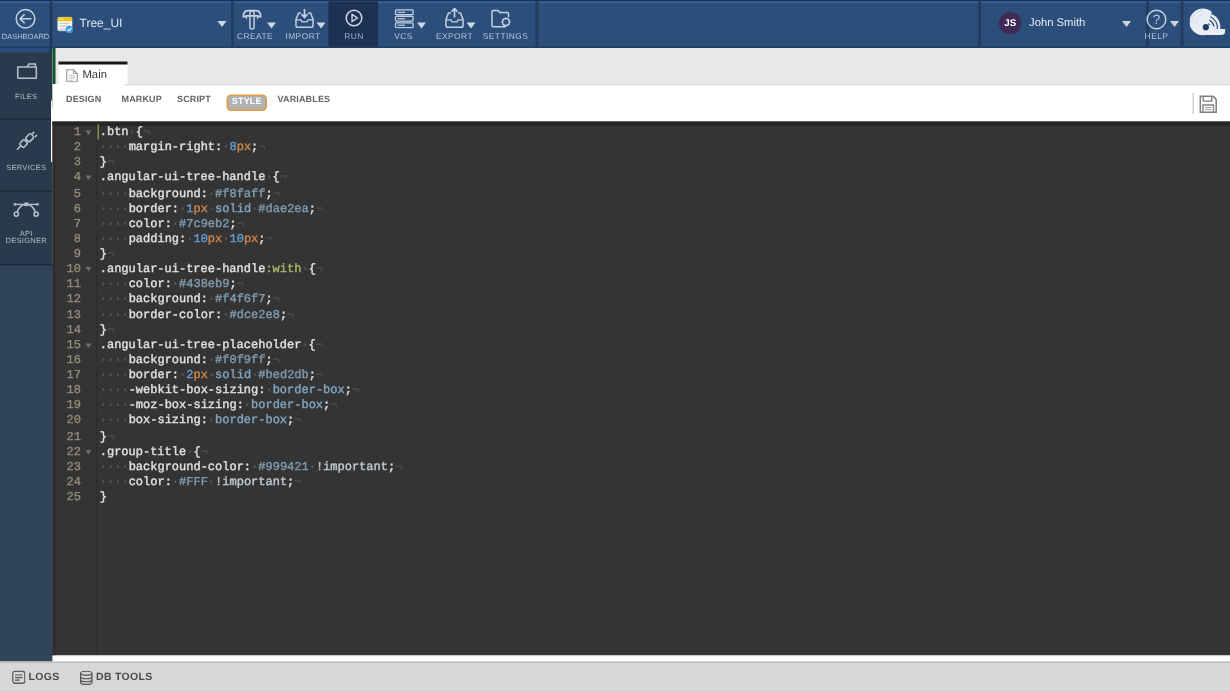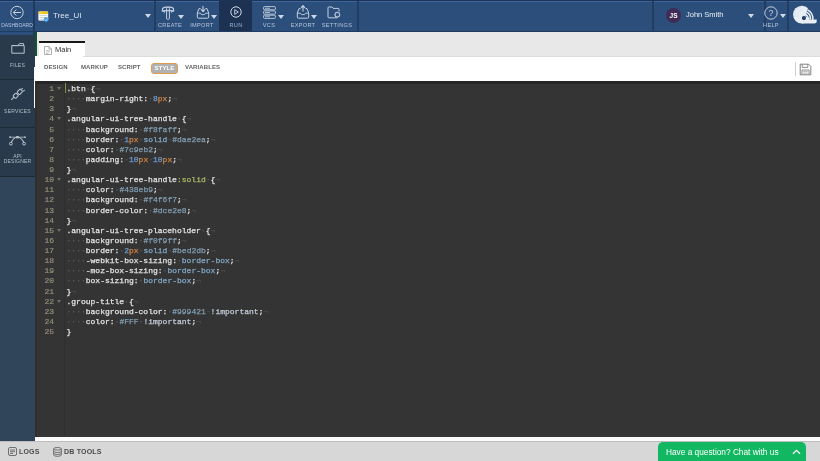--- a/index.html
+++ b/index.html
@@ -284,21 +284,21 @@
     <div id="gutter-sep"></div>
     <div id="code">.btn<span class="ws">·</span>{<span class="eol">¬</span>
 <span class="ws">·</span><span class="ws">·</span><span class="ws">·</span><span class="ws">·</span>margin-right:<span class="ws">·</span><span class="num">8</span><span class="unit">px</span>;<span class="eol">¬</span>
 }<span class="eol">¬</span>
 .angular-ui-tree-handle<span class="ws">·</span>{<span class="eol">¬</span>
 <span class="ws">·</span><span class="ws">·</span><span class="ws">·</span><span class="ws">·</span>background:<span class="ws">·</span><span class="hex">#f8faff</span>;<span class="eol">¬</span>
 <span class="ws">·</span><span class="ws">·</span><span class="ws">·</span><span class="ws">·</span>border:<span class="ws">·</span><span class="num">1</span><span class="unit">px</span><span class="ws">·</span><span class="kw">solid</span><span class="ws">·</span><span class="hex">#dae2ea</span>;<span class="eol">¬</span>
 <span class="ws">·</span><span class="ws">·</span><span class="ws">·</span><span class="ws">·</span>color:<span class="ws">·</span><span class="hex">#7c9eb2</span>;<span class="eol">¬</span>
 <span class="ws">·</span><span class="ws">·</span><span class="ws">·</span><span class="ws">·</span>padding:<span class="ws">·</span><span class="num">10</span><span class="unit">px</span><span class="ws">·</span><span class="num">10</span><span class="unit">px</span>;<span class="eol">¬</span>
 }<span class="eol">¬</span>
-.angular-ui-tree-handle<span class="hov">:solid</span><span class="ws">·</span>{<span class="eol">¬</span>
+.angular-ui-tree-handle<span class="hov">:with</span><span class="ws">·</span>{<span class="eol">¬</span>
 <span class="ws">·</span><span class="ws">·</span><span class="ws">·</span><span class="ws">·</span>color:<span class="ws">·</span><span class="hex">#438eb9</span>;<span class="eol">¬</span>
 <span class="ws">·</span><span class="ws">·</span><span class="ws">·</span><span class="ws">·</span>background:<span class="ws">·</span><span class="hex">#f4f6f7</span>;<span class="eol">¬</span>
 <span class="ws">·</span><span class="ws">·</span><span class="ws">·</span><span class="ws">·</span>border-color:<span class="ws">·</span><span class="hex">#dce2e8</span>;<span class="eol">¬</span>
 }<span class="eol">¬</span>
 .angular-ui-tree-placeholder<span class="ws">·</span>{<span class="eol">¬</span>
 <span class="ws">·</span><span class="ws">·</span><span class="ws">·</span><span class="ws">·</span>background:<span class="ws">·</span><span class="hex">#f0f9ff</span>;<span class="eol">¬</span>
 <span class="ws">·</span><span class="ws">·</span><span class="ws">·</span><span class="ws">·</span>border:<span class="ws">·</span><span class="num">2</span><span class="unit">px</span><span class="ws">·</span><span class="kw">solid</span><span class="ws">·</span><span class="hex">#bed2db</span>;<span class="eol">¬</span>
 <span class="ws">·</span><span class="ws">·</span><span class="ws">·</span><span class="ws">·</span>-webkit-box-sizing:<span class="ws">·</span><span class="kw">border-box</span>;<span class="eol">¬</span>
 <span class="ws">·</span><span class="ws">·</span><span class="ws">·</span><span class="ws">·</span>-moz-box-sizing:<span class="ws">·</span><span class="kw">border-box</span>;<span class="eol">¬</span>
 <span class="ws">·</span><span class="ws">·</span><span class="ws">·</span><span class="ws">·</span>box-sizing:<span class="ws">·</span><span class="kw">border-box</span>;<span class="eol">¬</span>
@@ -322,20 +322,14 @@
       <path d="M2 3 H7 M2 4.7 H7 M2 6.4 H5" stroke="#555" stroke-width="0.8"></path>
     </svg>
     <div class="bb-label" style="left:19px;">LOGS</div>
     <svg class="abs" style="left:53px;top:5px" width="9" height="10" viewBox="0 0 9 10">
       <ellipse cx="4.5" cy="1.8" rx="3.8" ry="1.3" fill="none" stroke="#555" stroke-width="0.8"></ellipse>
       <path d="M0.7 1.8 L0.7 8 Q0.7 9.3 4.5 9.3 Q8.3 9.3 8.3 8 L8.3 1.8" fill="none" stroke="#555" stroke-width="0.8"></path>
       <path d="M0.7 4.2 Q0.7 5.5 4.5 5.5 Q8.3 5.5 8.3 4.2 M0.7 6.2 Q0.7 7.5 4.5 7.5 Q8.3 7.5 8.3 6.2" fill="none" stroke="#555" stroke-width="0.8"></path>
     </svg>
     <div class="bb-label" style="left:64px;">DB TOOLS</div>
   </div>
-  <div id="chat">
-    <span>Have a question? Chat with us</span>
-    <svg class="abs" style="left:134px;top:7.5px" width="9" height="6" viewBox="0 0 9 6">
-      <path d="M1 4.8 L4.5 1.4 L8 4.8" fill="none" stroke="#fff" stroke-width="1.3"></path>
-    </svg>
-  </div>
 
 </div>
 
 </body></html>

